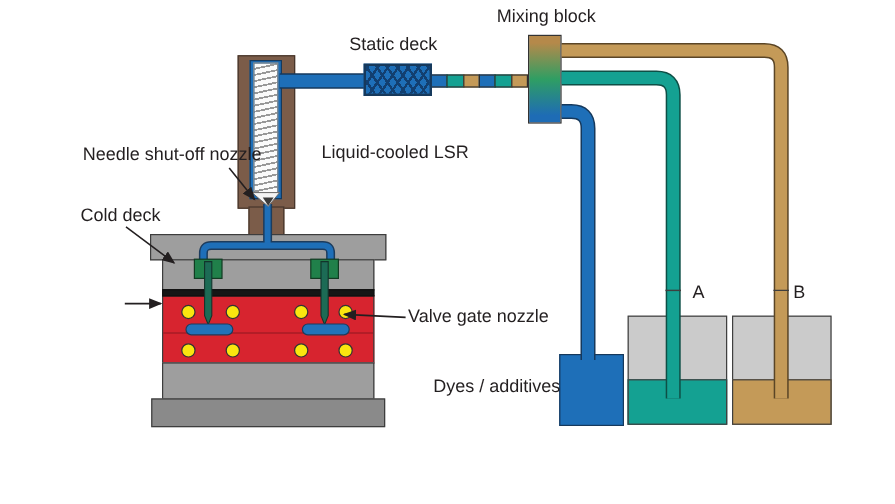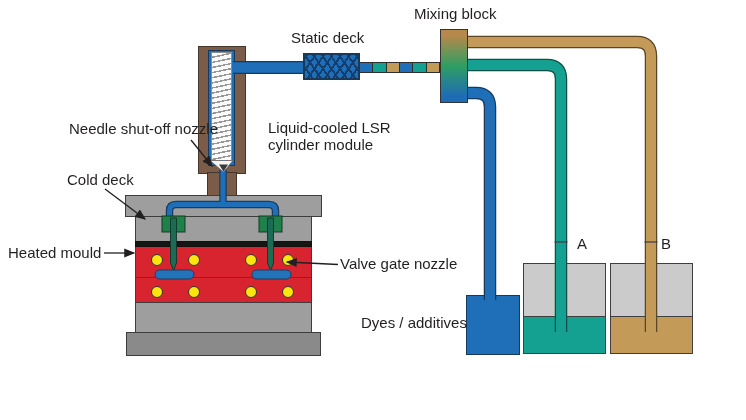--- a/index.html
+++ b/index.html
@@ -148,21 +148,19 @@
       <path d="M 104 253 H 134" marker-end="url(#arw)"></path>
       <path d="M 338 264.5 L 287 262" marker-end="url(#arw)"></path>
     </g>
   </svg>
 
   <div class="label" style="left:414px;top:6px;">Mixing block</div>
   <div class="label" style="left:291px;top:30px;">Static deck</div>
   <div class="label" style="left:49px;top:121px;margin-left:20px;">Needle shut-off nozzle</div>
   <div class="label" style="left:268px;top:120px;">
     <div>Liquid-cooled LSR</div>
-    <div>cylinder module</div>
   </div>
   <div class="label" style="left:67px;top:172px;">Cold deck</div>
-  <div class="label" style="left:8px;top:245px;">Heated mould</div>
   <div class="label" style="left:340px;top:256px;">Valve gate nozzle</div>
   <div class="label" style="left:361px;top:315px;">Dyes / additives</div>
   <div class="label" style="left:577px;top:236px;">A</div>
   <div class="label" style="left:661px;top:236px;">B</div>
 </div>
 
 </body></html>

